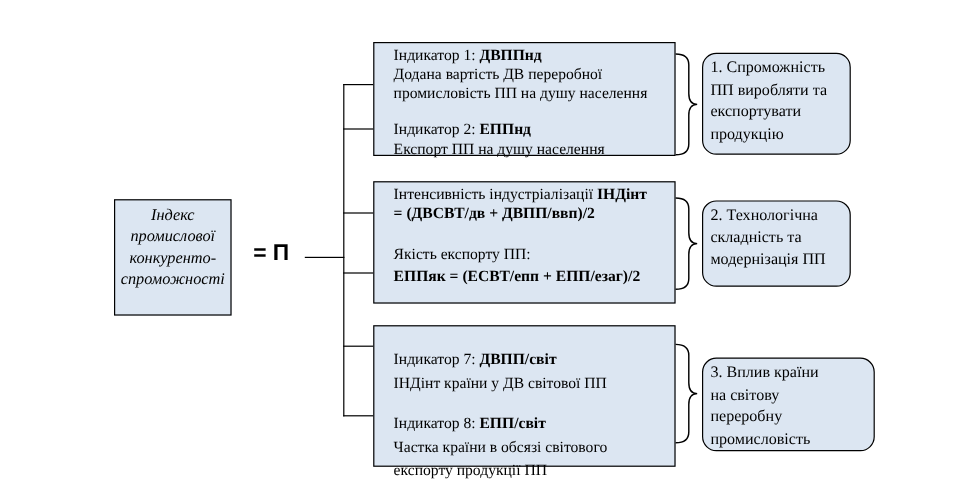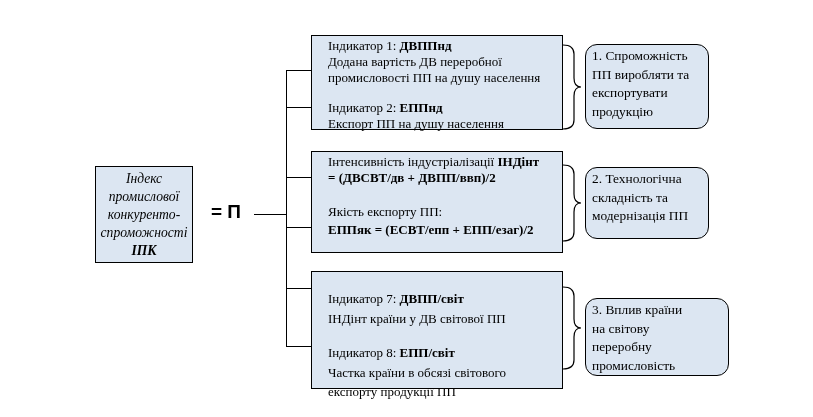--- a/index.html
+++ b/index.html
@@ -23,38 +23,37 @@
   svg.brace { position:absolute; overflow:visible; }
 </style>
 </head>
 <body>
 
 <div class="box index-box">
   <p>Індекс</p>
   <p>промислової</p>
   <p>конкуренто-</p>
   <p>спроможності</p>
-  <p><b>ІПК</b></p>
 </div>
 
 <div class="eq">= П</div>
 
 <div class="line" style="left:254px; top:214px; width:33px; height:1px;"></div>
 <div class="line" style="left:286px; top:70px; width:1px; height:277px;"></div>
 <div class="line" style="left:286px; top:70px; width:26px; height:1px;"></div>
 <div class="line" style="left:286px; top:107px; width:26px; height:1px;"></div>
 <div class="line" style="left:286px; top:177px; width:26px; height:1px;"></div>
 <div class="line" style="left:286px; top:227px; width:26px; height:1px;"></div>
 <div class="line" style="left:286px; top:288px; width:26px; height:1px;"></div>
 <div class="line" style="left:286px; top:346px; width:26px; height:1px;"></div>
 
 <div class="box ind-box" style="left:311px; top:35px; width:252px; height:95px;">
   <p><span>Індикатор 1: </span><b>ДВППнд</b></p>
   <p>Додана вартість ДВ переробної</p>
-  <p>промисловості ПП на душу населення</p>
+  <p>промисловість ПП на душу населення</p>
   <div class="gap"></div>
   <p><span>Індикатор 2: </span><b>ЕППнд</b></p>
   <p>Експорт ПП на душу населення</p>
 </div>
 
 <div class="box ind-box" style="left:311px; top:151px; width:252px; height:102px;">
   <p><span>Інтенсивність індустріалізації </span><b>ІНДінт</b></p>
   <p><b>= (ДВСВТ/дв + ДВПП/ввп)/2</b></p>
   <div class="gap-sm"></div>
   <p style="margin-top:2px;">Якість експорту ПП:</p>

